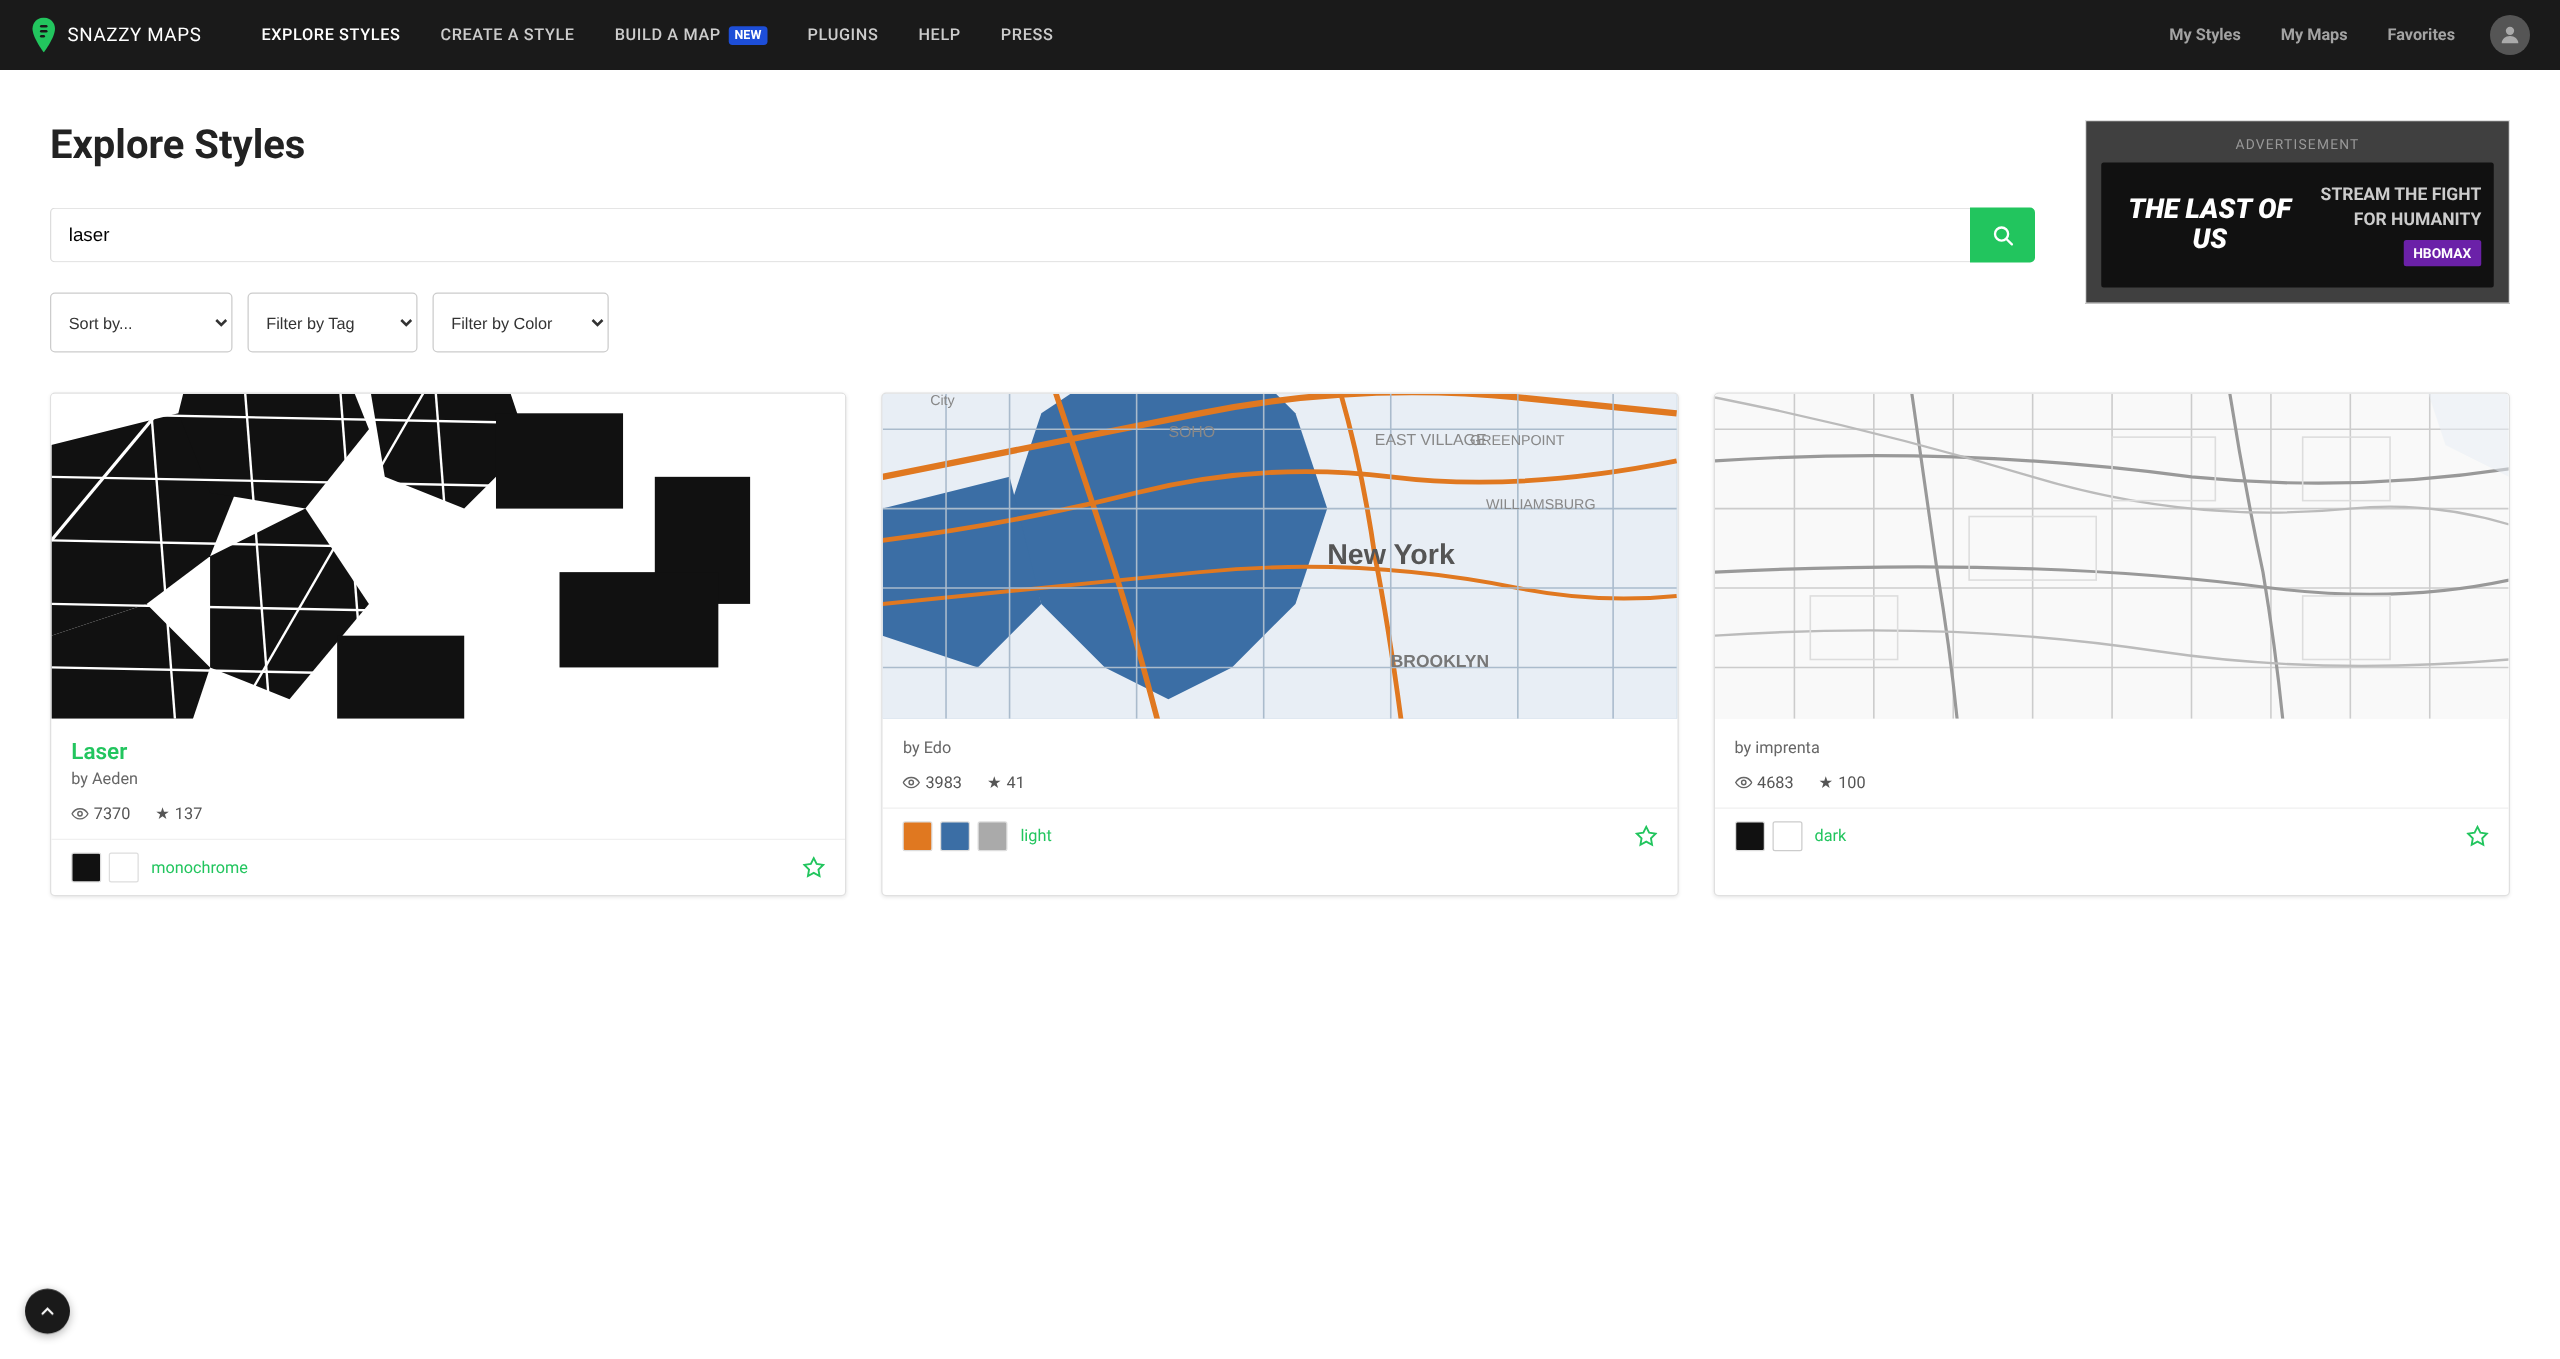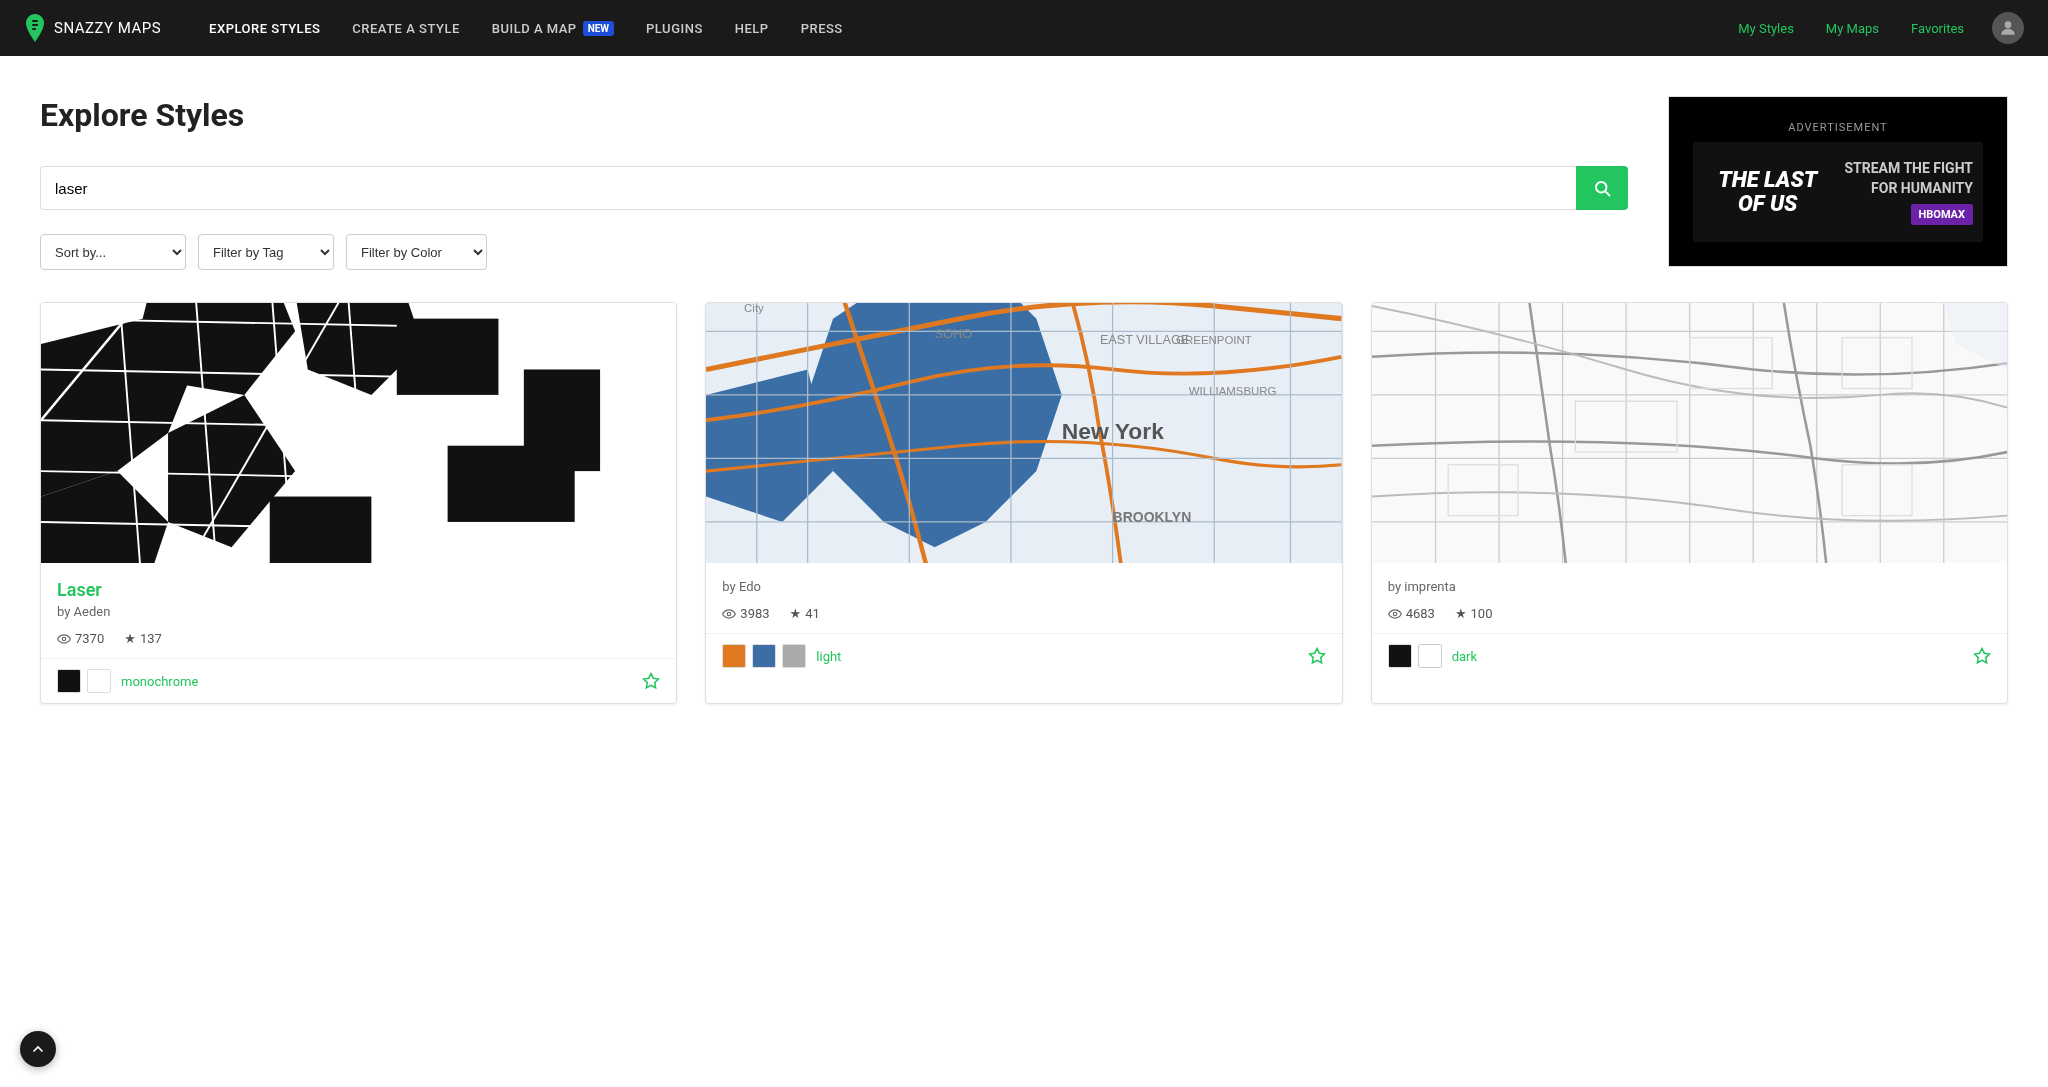--- a/index.html
+++ b/index.html
@@ -61,24 +61,24 @@
       border-radius: 3px;
       margin-left: 6px;
       letter-spacing: 0;
     }
     .nav-right {
       display: flex;
       align-items: center;
       gap: 8px;
     }
     .nav-right-link {
-      color: #22c55e;
+      color: #a3a3a3;
       text-decoration: none;
       font-size: 13px;
-      font-weight: 400;
+      font-weight: 700;
       padding: 0 12px;
       height: 56px;
       display: flex;
       align-items: center;
       cursor: pointer;
     }
     .nav-avatar {
       width: 32px;
       height: 32px;
       border-radius: 50%;
@@ -142,37 +142,37 @@
       font-size: 16px;
     }
 
     
     .filter-row {
       display: flex;
       gap: 12px;
       margin-bottom: 32px;
     }
     .filter-select {
-      height: 36px;
+      height: 48px;
       border: 1px solid #ccc;
       padding: 0 28px 0 10px;
       font-size: 13px;
       background: #fff;
       cursor: pointer;
       border-radius: 4px;
       appearance: auto;
       color: #333;
       outline: none;
     }
 
     
     .ad-container {
-      background: #000000;
+      background: #404040;
       border: 1px solid #e0e0e0;
-      padding: 24px;
+      padding: 12px;
       text-align: center;
     }
     .ad-label {
       font-size: 11px;
       color: #999;
       text-transform: uppercase;
       letter-spacing: 1px;
       margin-bottom: 8px;
     }
     .ad-image-placeholder {

